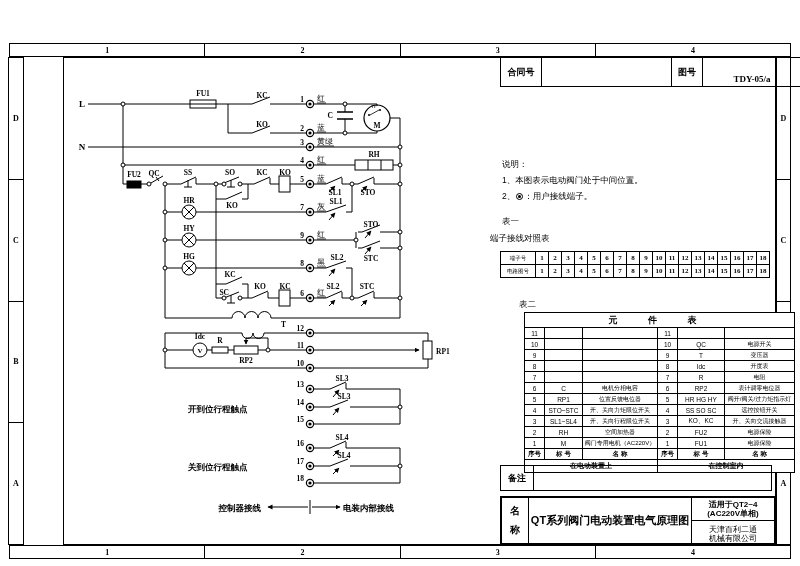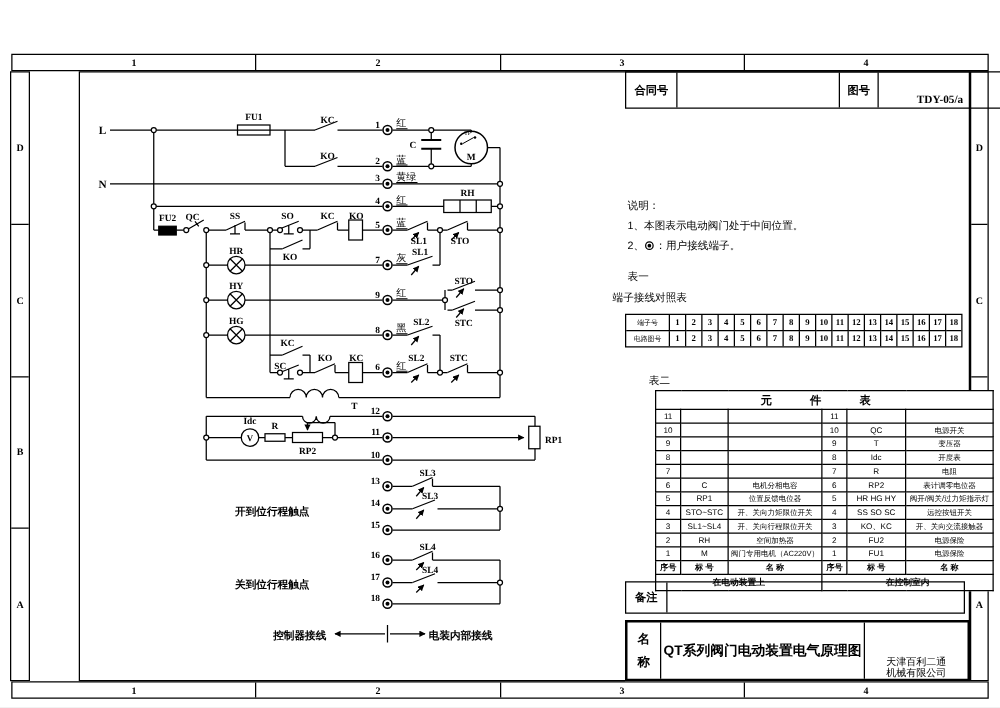--- a/index.html
+++ b/index.html
@@ -585,20 +585,24 @@
     <div class="rlabel">备注</div>
   </div>
 
   <div class="abs" id="tblock" style="left:500px;top:496px;width:276px;height:49px;">
     <div class="nname">
       <span>名</span>
         <span>称</span>
     </div>
     <div class="ttitle">QT系列阀门电动装置电气原理图</div>
     <div class="tright">
+      <div class="tr1">
+        <span>适用于QT2~4</span>
+          <span>(AC220V单相)</span>
+      </div>
       <div class="tr2">
         <span>天津百利二通</span>
           <span>机械有限公司</span>
       </div>
     </div>
   </div>
 
 </div>
 
 </body></html>

